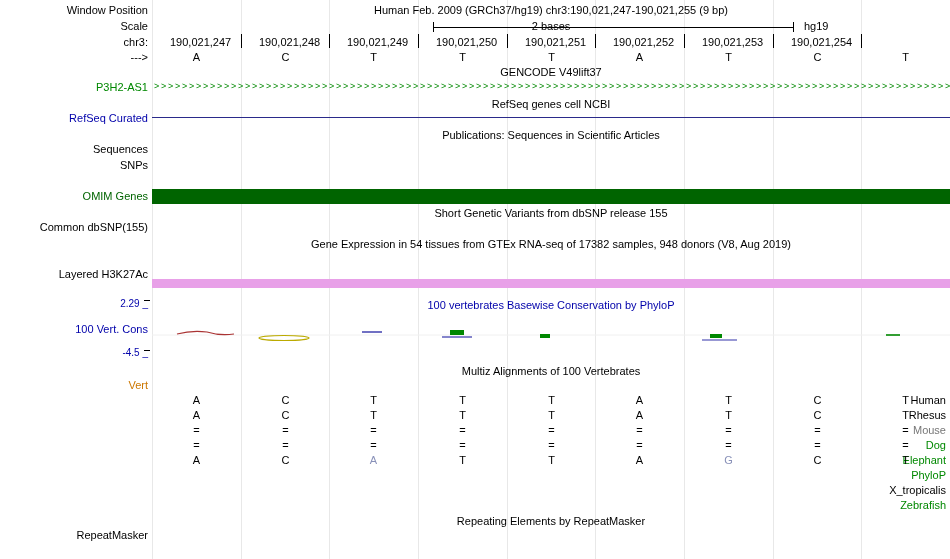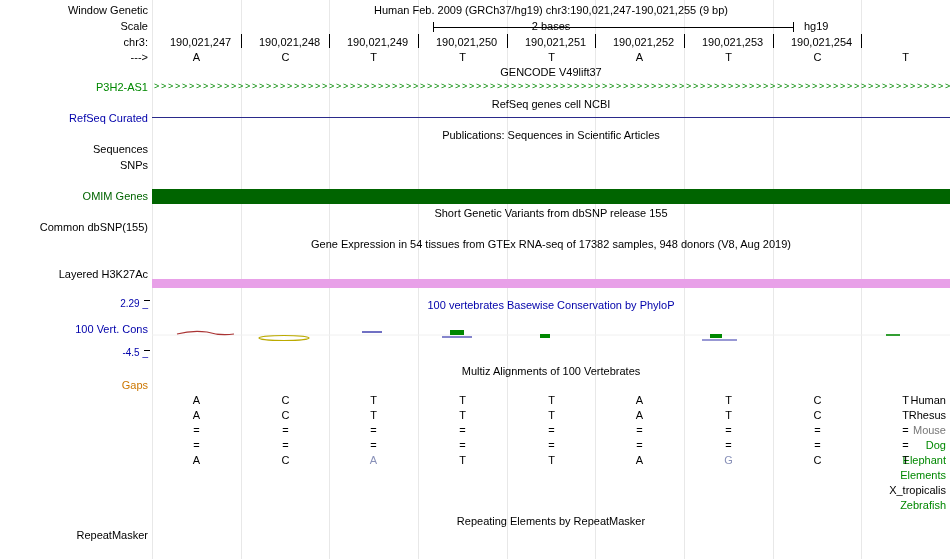--- a/index.html
+++ b/index.html
@@ -157,45 +157,45 @@
     height: 559px;
     background: #d0d0d0;
   }
 </style>
 </head>
 <body>
 
 <div id="browser">
 
   <div class="labelcol">
-    <div class="lbl" style="top:4px;">Window Genetic</div>
+    <div class="lbl" style="top:4px;">Window Position</div>
     <div class="lbl" style="top:20px;">Scale</div>
     <div class="lbl" style="top:36px;">chr3:</div>
     <div class="lbl" style="top:51px;">---&gt;</div>
     <div class="lbl" style="top:81px; color:#008800;">P3H2-AS1</div>
     <div class="lbl" style="top:112px; color:#0000aa;">RefSeq Curated</div>
     <div class="lbl" style="top:143px;">Sequences</div>
     <div class="lbl" style="top:159px;">SNPs</div>
     <div class="lbl" style="top:190px; color:#006400;">OMIM Genes</div>
     <div class="lbl" style="top:221px;">Common dbSNP(155)</div>
     <div class="lbl" style="top:268px;">Layered H3K27Ac</div>
     <div class="axlabel" style="top:298px;">2.29 _</div>
     <div class="lbl" style="top:323px; color:#0000aa;">100 Vert. Cons</div>
     <div class="axlabel" style="top:347px;">-4.5 _</div>
-    <div class="lbl" style="top:379px; color:#cc7700;">Gaps</div>
+    <div class="lbl" style="top:379px; color:#cc7700;">Vert</div>
     <div class="lbl" style="top:529px;">RepeatMasker</div>
   </div>
 
   <div id="species-labels">
       <div class="lbl" style="top: 394px; color: rgb(0, 0, 0);">Human</div>
       <div class="lbl" style="top: 409px; color: rgb(0, 0, 0);">Rhesus</div>
       <div class="lbl" style="top: 424px; color: rgb(119, 119, 119);">Mouse</div>
       <div class="lbl" style="top: 439px; color: rgb(0, 136, 0);">Dog</div>
       <div class="lbl" style="top: 454px; color: rgb(0, 136, 0);">Elephant</div>
-      <div class="lbl" style="top: 469px; color: rgb(0, 136, 0);">Elements</div>
+      <div class="lbl" style="top: 469px; color: rgb(0, 136, 0);">PhyloP</div>
       <div class="lbl" style="top: 484px; color: rgb(0, 0, 0);">X_tropicalis</div>
       <div class="lbl" style="top: 499px; color: rgb(0, 136, 0);">Zebrafish</div>
     </div>
 
   <div class="leftborder"></div>
 
   <div class="trackarea">
 
     <div class="gridlines" id="gridlines">
         <div class="gridline" style="left: 0px;"></div>

